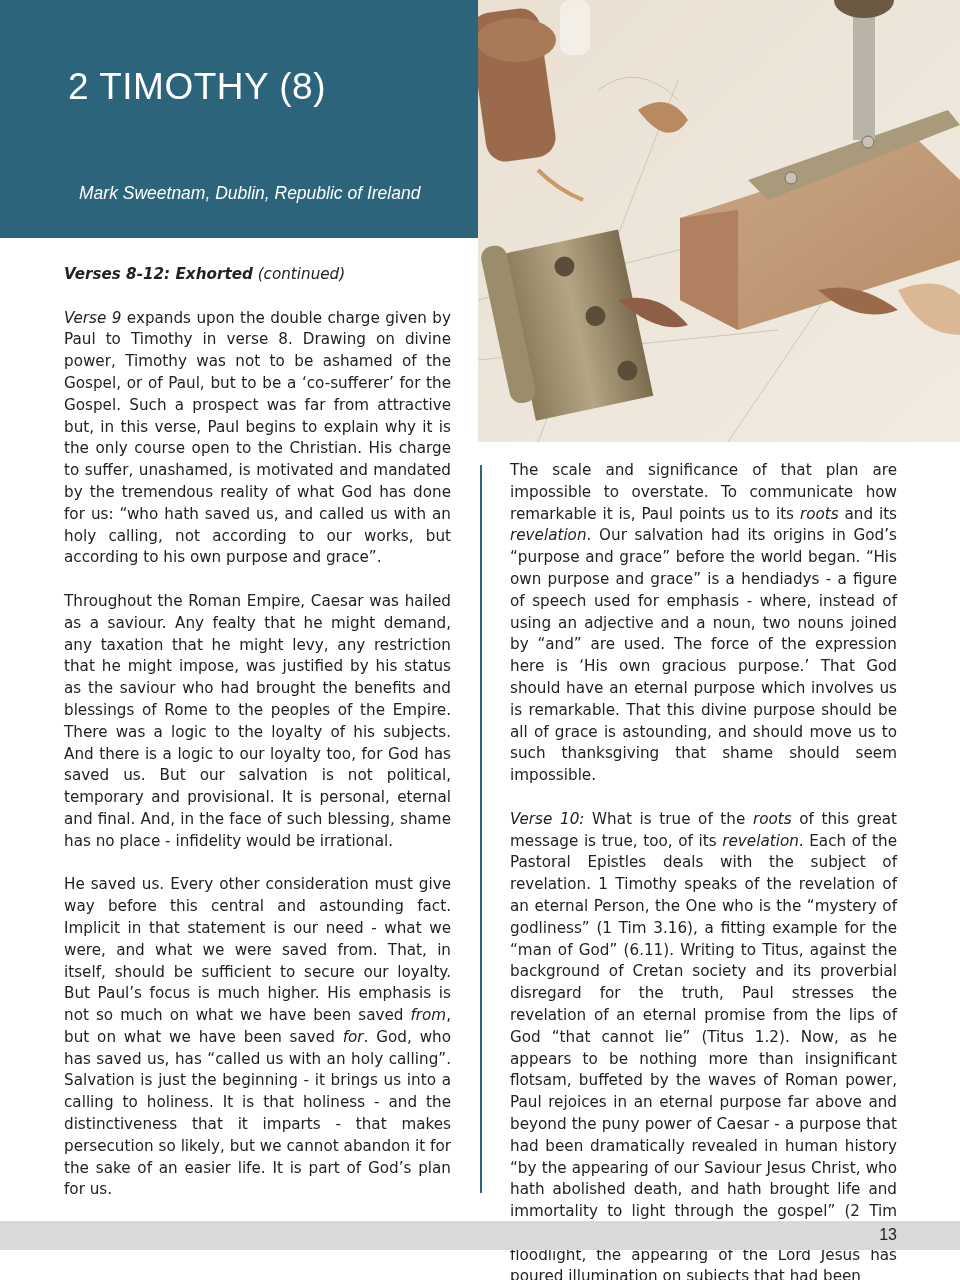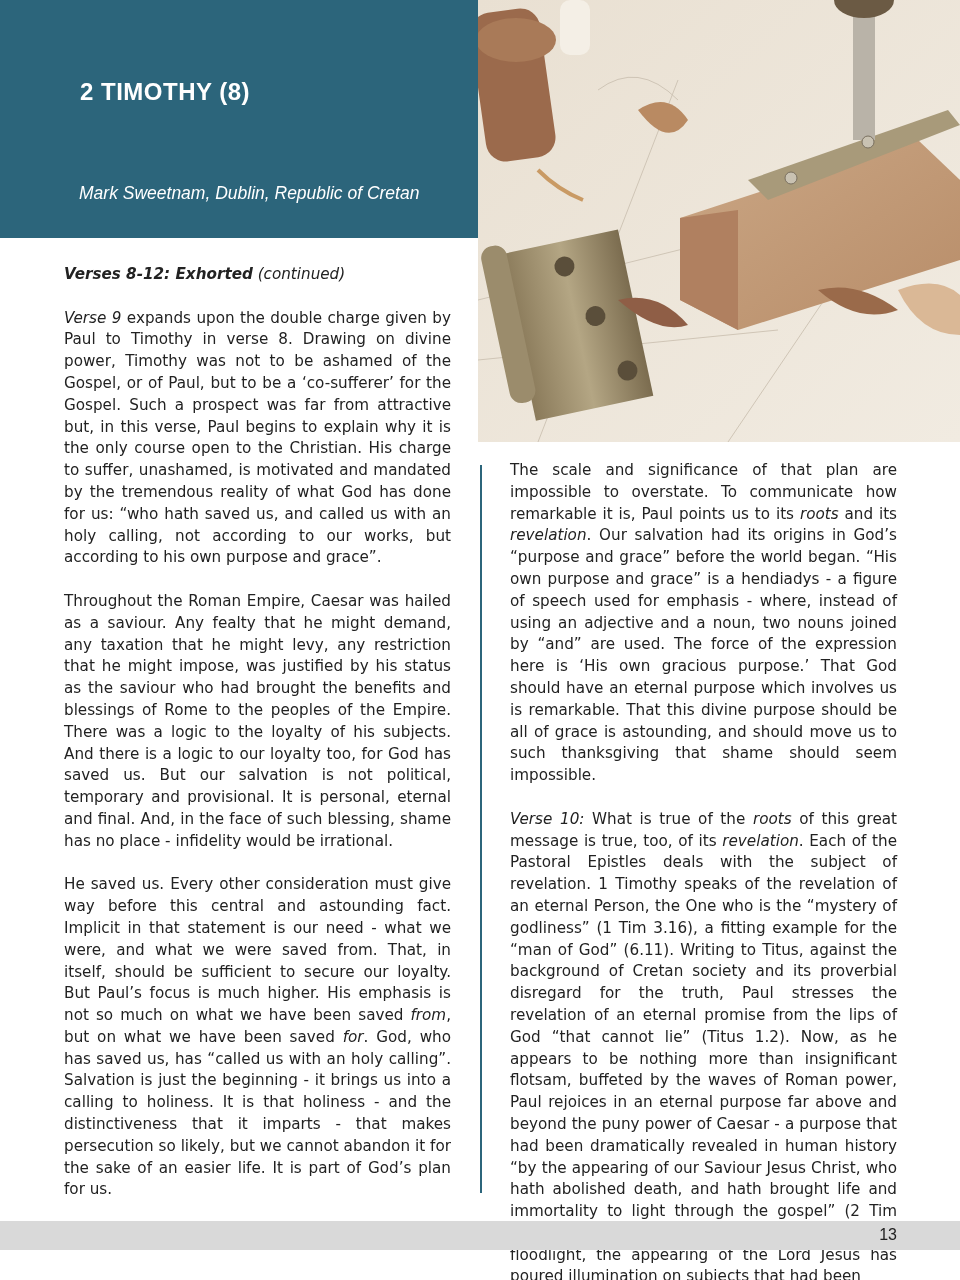--- a/index.html
+++ b/index.html
@@ -1,38 +1,38 @@
 <!DOCTYPE html>
 <html><head>
   <meta charset="utf-8">
   <style>
     html, body { margin: 0; padding: 0; background: #ffffff; }
     body { width: 960px; height: 1280px; position: relative; overflow: hidden;
       font-family: "DejaVu Sans", sans-serif; color: #222; }
     .header-box { position: absolute; left: 0; top: 0; width: 480px; height: 238px; background: #2c657b; }
-    .title { position: absolute; left: 64px; top: 62px; font-size: 24px; color: #ffffff; letter-spacing: 0.5px;
-      font-family: "Liberation Sans", sans-serif; font-weight: bold; margin: 16px; }
+    .title { position: absolute; left: 64px; top: 62px; font-size: 37px; color: #ffffff; letter-spacing: 0.5px;
+      font-family: "Liberation Sans", sans-serif; font-weight: normal; margin: 4px; }
     .byline { position: absolute; left: 79px; top: 183px; font-size: 17.5px; color: #ffffff; font-style: italic;
       font-family: "Liberation Sans", sans-serif; }
     .photo { position: absolute; left: 478px; top: 0; width: 482px; height: 442px; overflow: hidden; }
     .col { position: absolute; font-size: 15.2px; line-height: 21.8px; text-align: justify; color: #222; }
     .col-left { left: 64px; top: 264px; width: 387px; }
     .col-right { left: 510px; top: 460px; width: 387px; }
     .col p { margin: 0 0 21.8px 0; }
     .heading { font-weight: bold; }
     .rule { position: absolute; left: 480px; top: 465px; width: 2px; height: 728px; background: #2c657b; }
     .footer-bar { position: absolute; left: 0; top: 1221px; width: 960px; height: 29px; background: #d9d9d9; text-align: right; }
     .page-num { position: absolute; right: 63px; top: 5px; font-size: 16px; color: #222; font-family: "Liberation Sans", sans-serif; }
   </style>
 </head>
 <body>
 
 <div class="header-box">
   <h1 class="title">2 TIMOTHY (8)</h1>
-  <div class="byline">Mark Sweetnam, Dublin, Republic of Cretan</div>
+  <div class="byline">Mark Sweetnam, Dublin, Republic of Ireland</div>
 </div>
 
 <div class="photo">
   <svg width="482" height="442" viewBox="0 0 482 442" xmlns="http://www.w3.org/2000/svg">
     <defs>
       <linearGradient id="bg" x1="0" y1="0" x2="1" y2="1">
         <stop offset="0" stop-color="#e9e0d2"></stop>
         <stop offset="1" stop-color="#f1ebe1"></stop>
       </linearGradient>
       <linearGradient id="wood" x1="0" y1="0" x2="1" y2="1">

